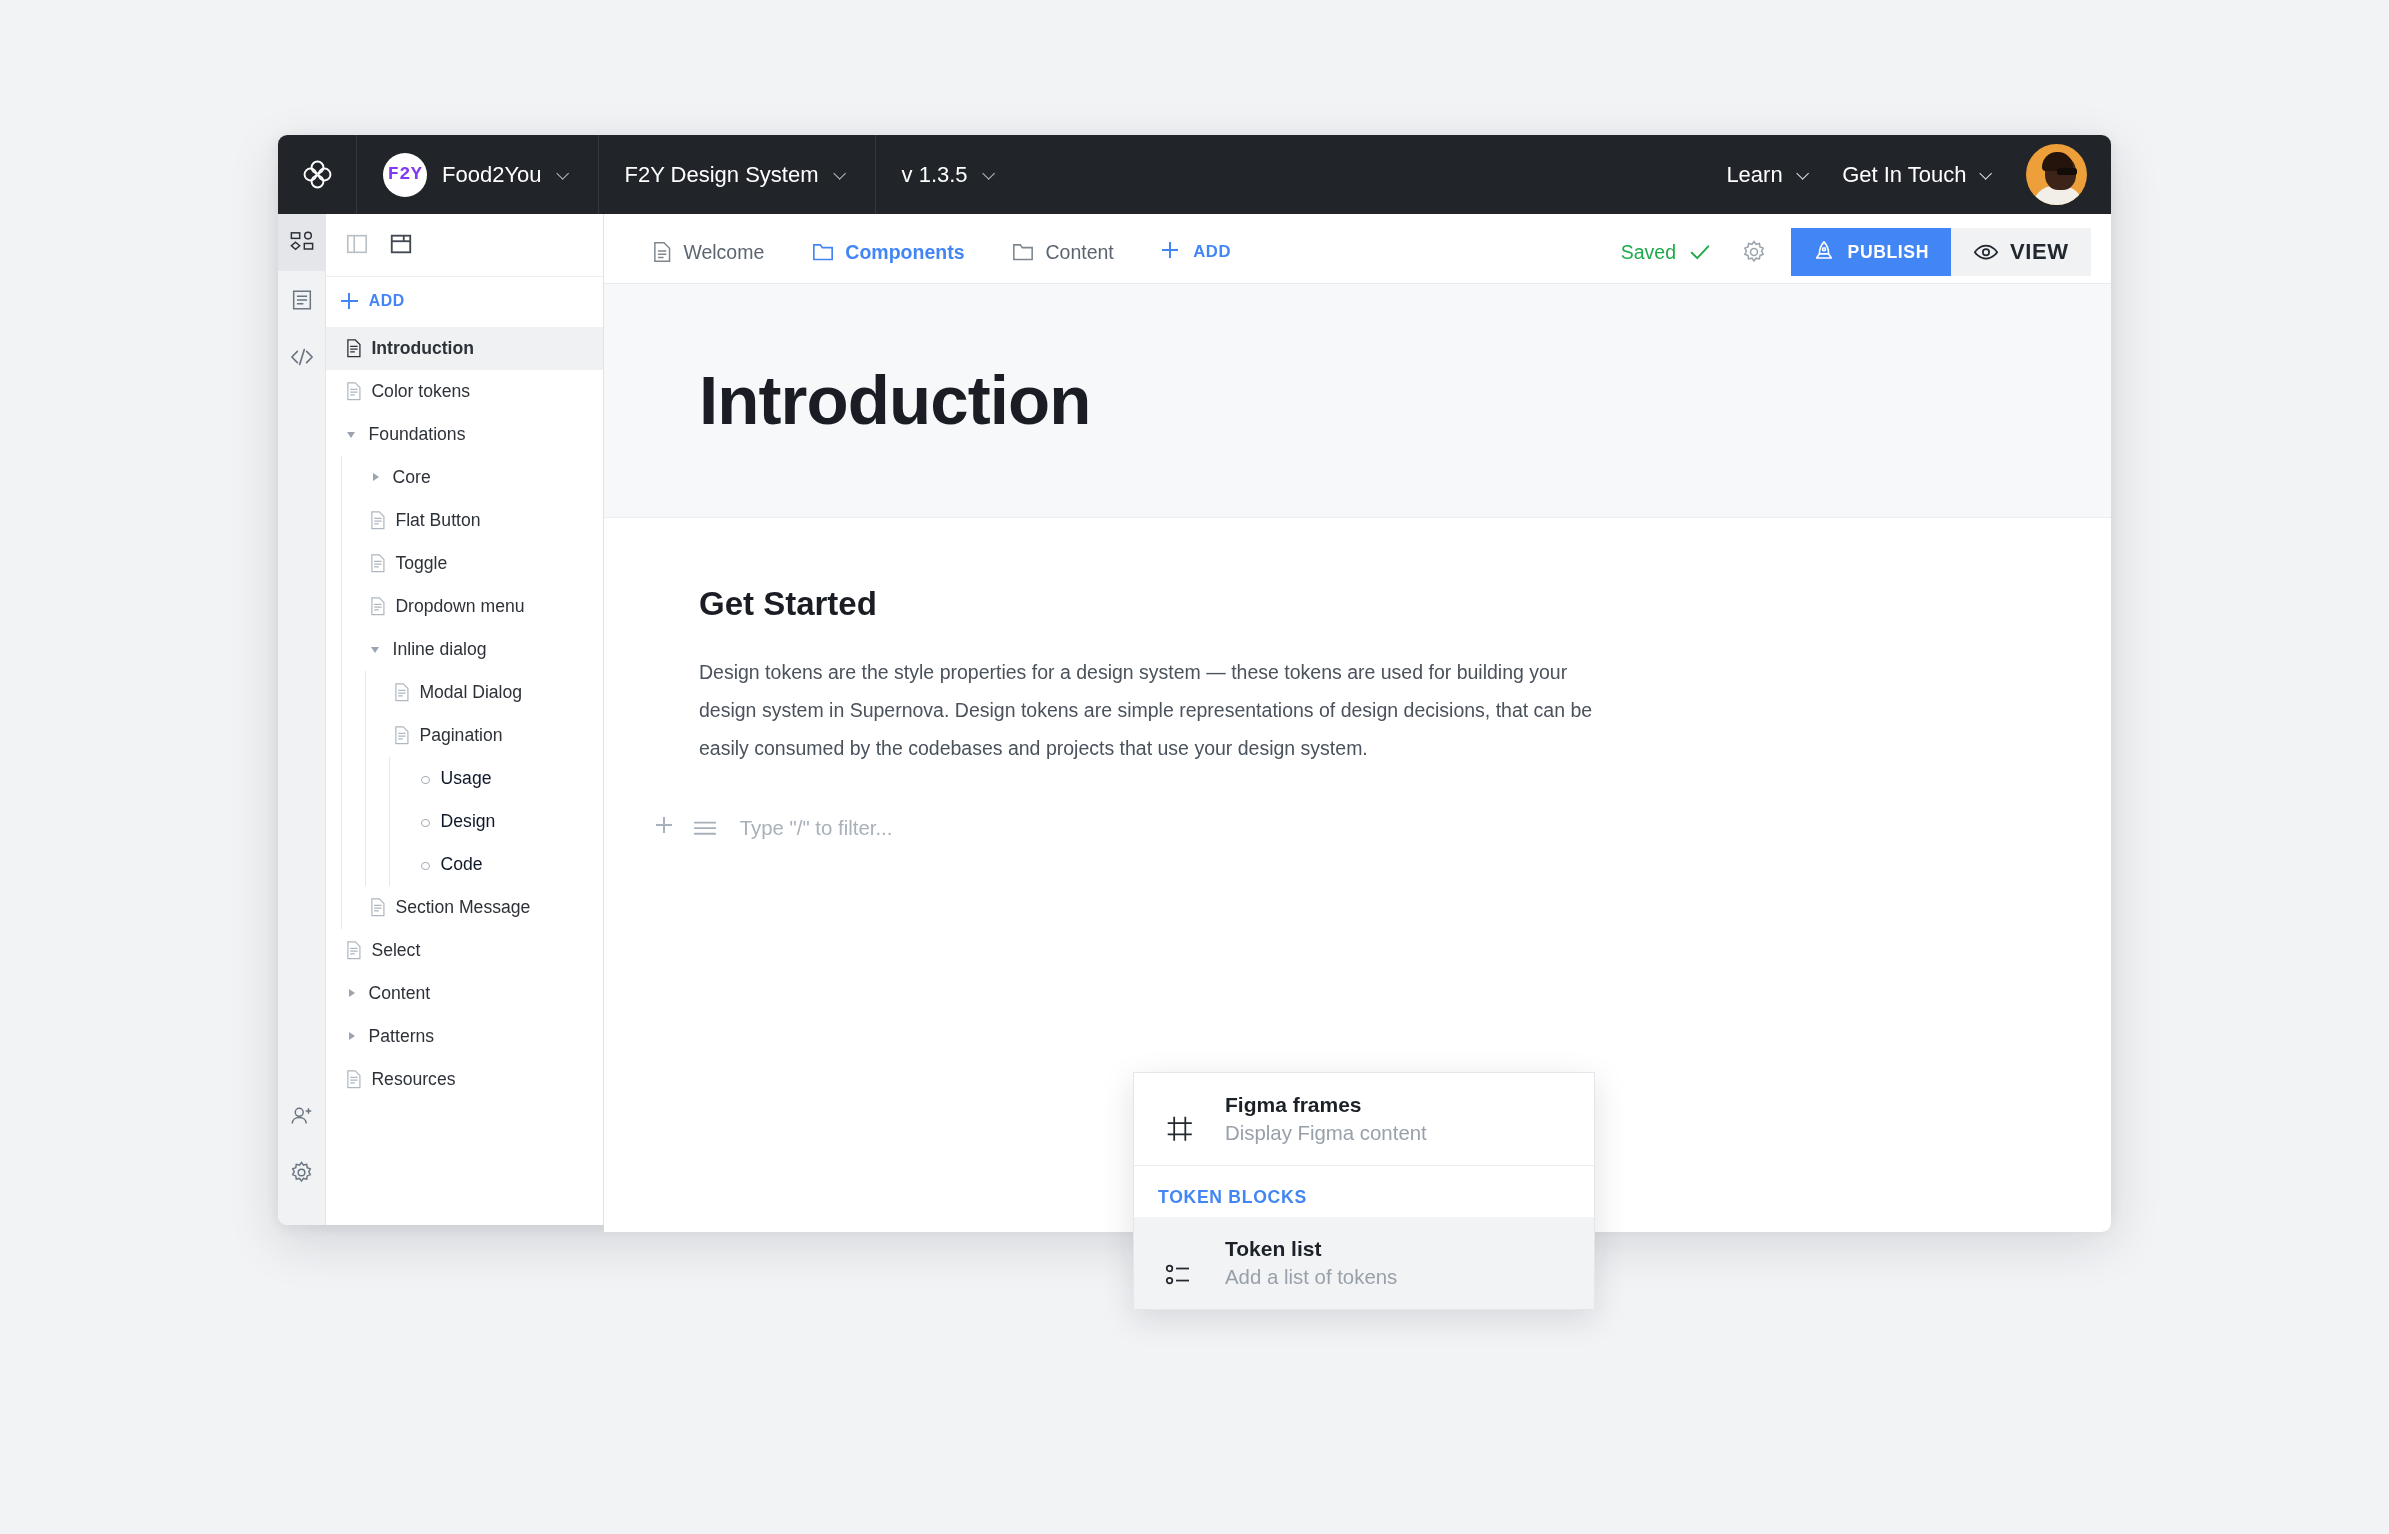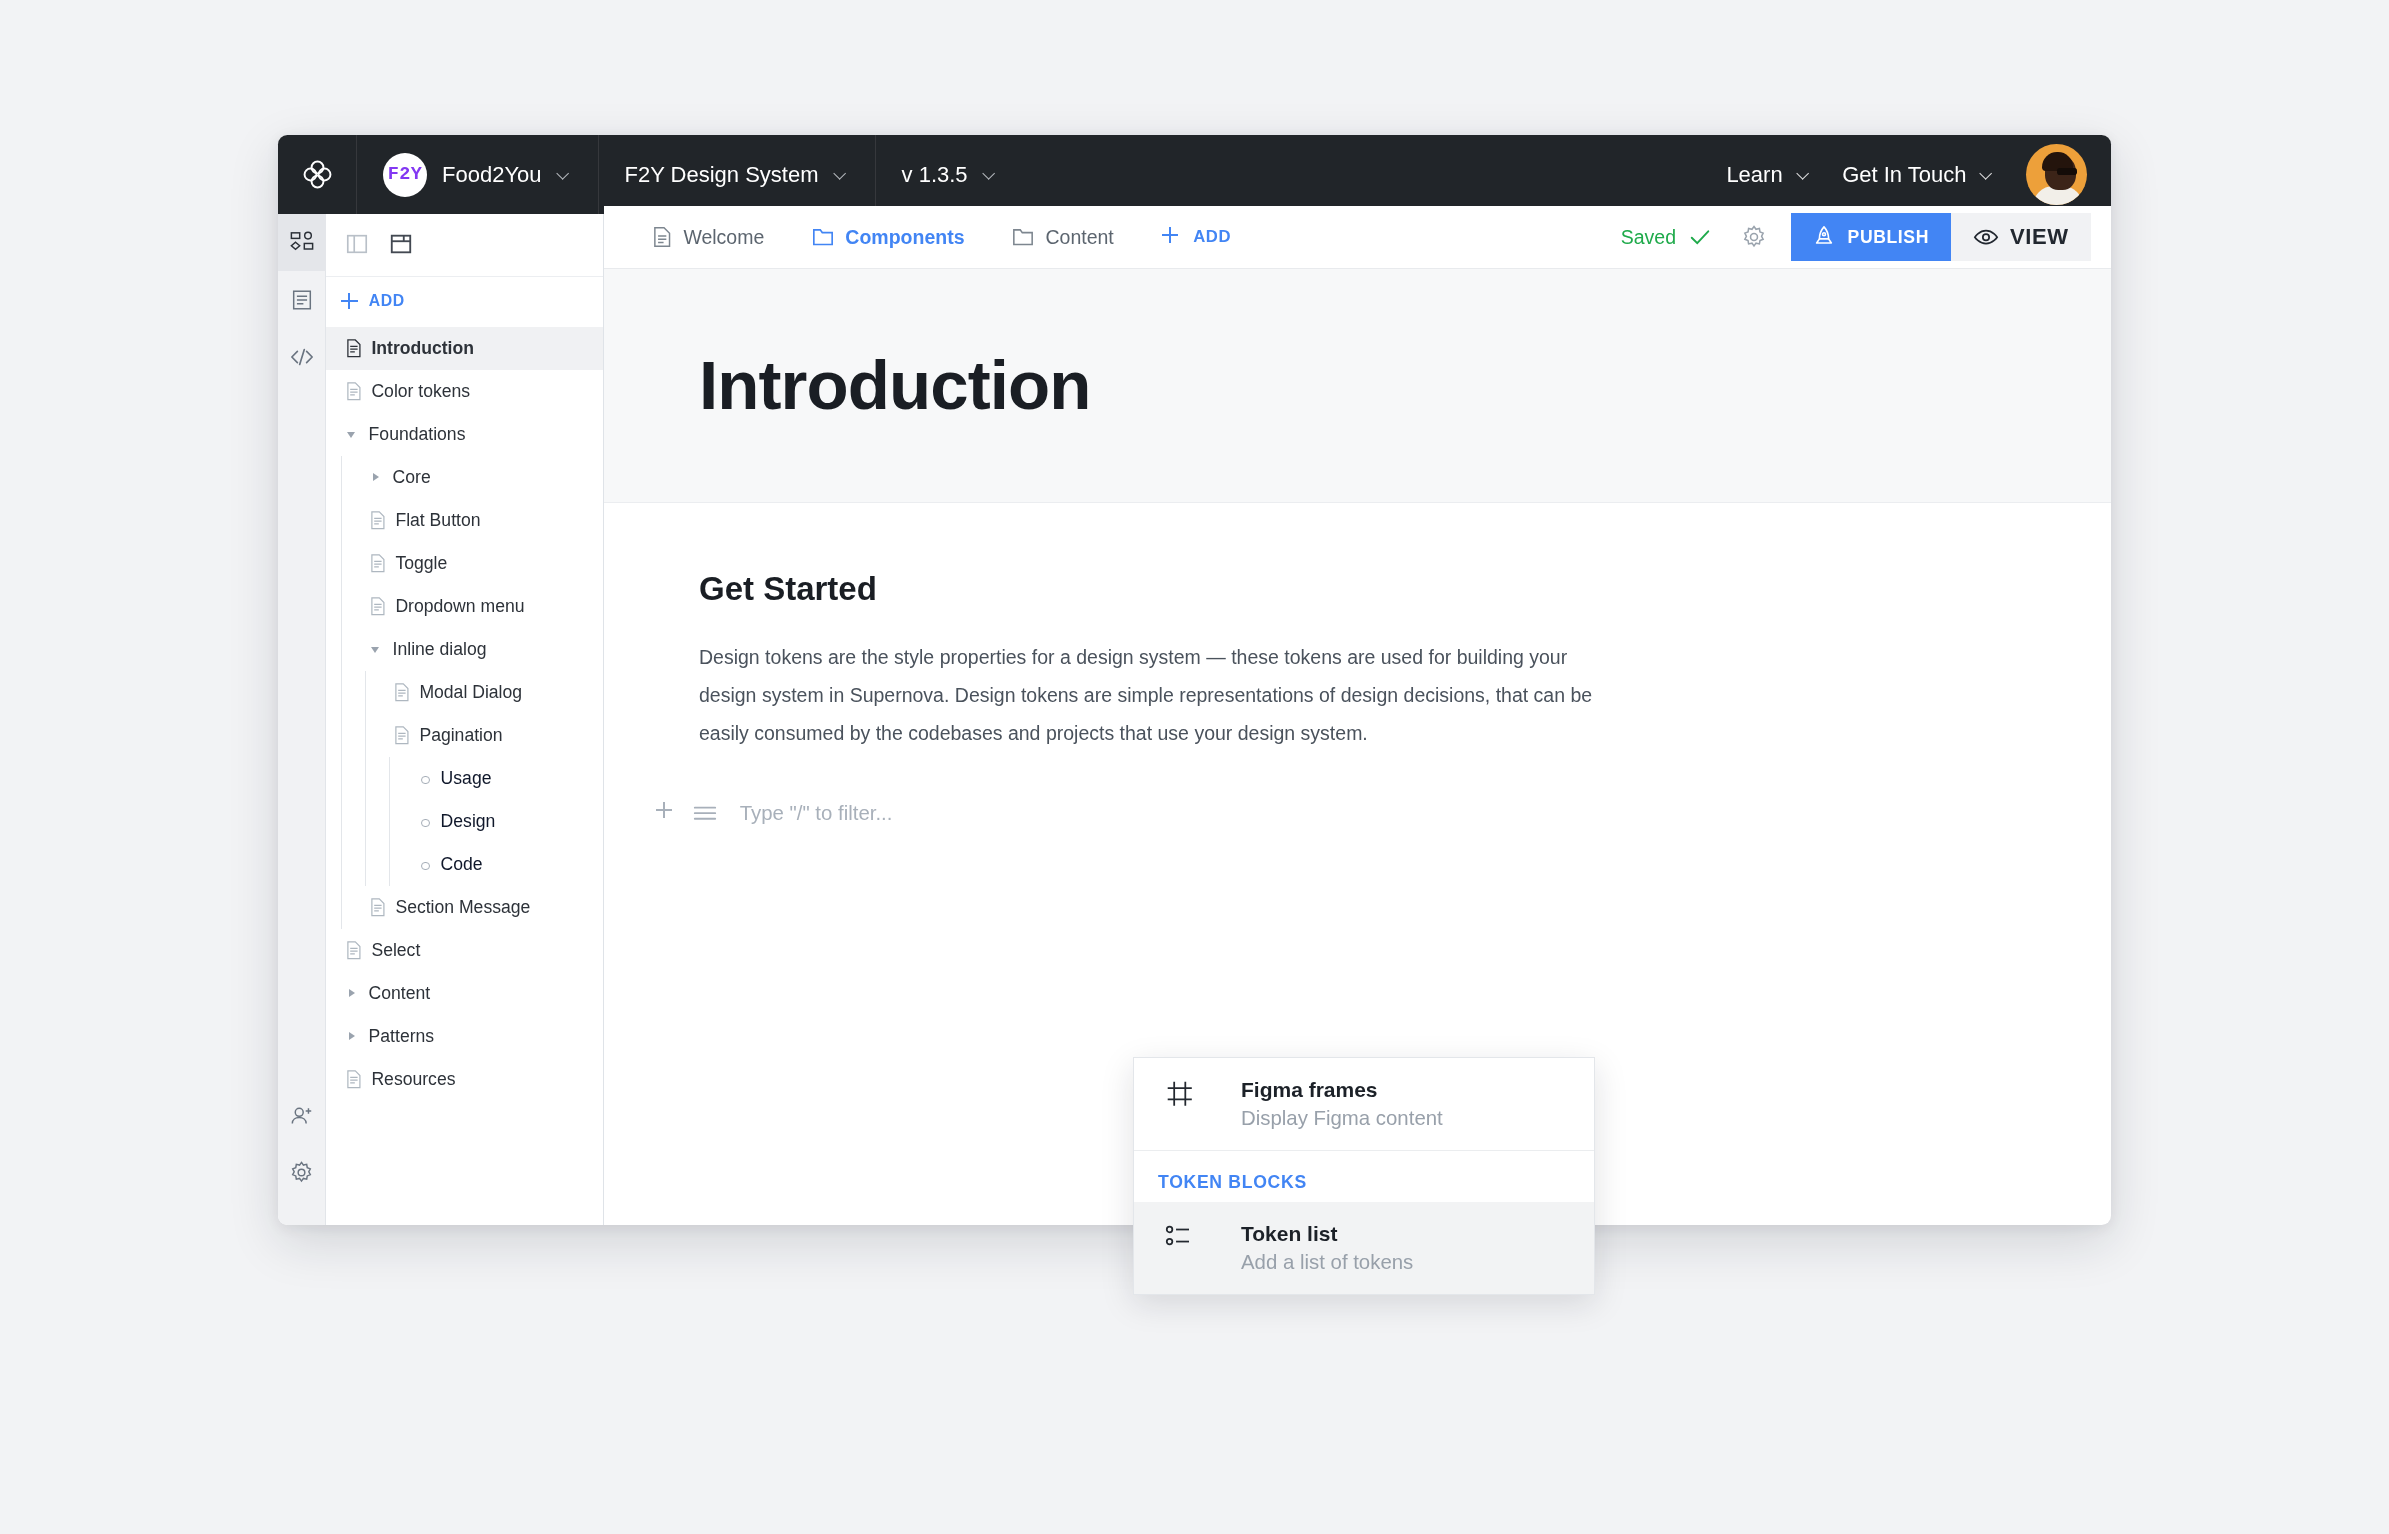--- a/index.html
+++ b/index.html
@@ -162,21 +162,21 @@
     width: 6.5px; height: 6.5px; border-radius: 50%;
     border: 1.4px solid #a6aeb8;
   }
   .doc-ico { width: 15.8px; height: 18.5px; flex: 0 0 auto; }
   .guide {
     position: absolute; top: 0; width: 0.9px; height: 43px; background: #e3e6ea;
   }
 
   
   .main {
-    position: absolute; left: 326px; top: 71px;
+    position: absolute; left: 326px; top: 86px;
     width: 1507px; height: 1011px;
     background: #ffffff;
     border-radius: 0 0 9.3px 0;
     overflow: visible;
   }
   .subbar {
     height: 63px; border-bottom: 0.9px solid #e8eaed;
     display: flex; align-items: center; padding: 0 20.4px 0 24px;
     gap: 0;
   }
@@ -244,21 +244,21 @@
   .popup {
     position: absolute;
     left: 529px; top: 851px;
     width: 462px;
     background: #ffffff;
     border: 0.9px solid #e3e6ea;
     box-shadow: 0 9.3px 31.5px rgba(20,26,36,.13);
     z-index: 50;
   }
   .pop-item {
-    display: flex; align-items: flex-start; gap: 40px;
+    display: flex; align-items: flex-end; gap: 24px;
     padding: 20.4px 24px; cursor: pointer;
   }
   .pop-item.hover { background: #f2f3f4; }
   .pop-ico {
     width: 43px; display: flex; align-items: center; justify-content: center;
     color: #23282f; flex: 0 0 auto;
   }
   .pop-title { font-size: 21px; font-weight: bold; color: #1c2128; }
   .pop-sub { font-size: 20.4px; color: #98a0aa; margin-top: 4.6px; }
   .pop-div { height: 0.9px; background: #ebedef; }

